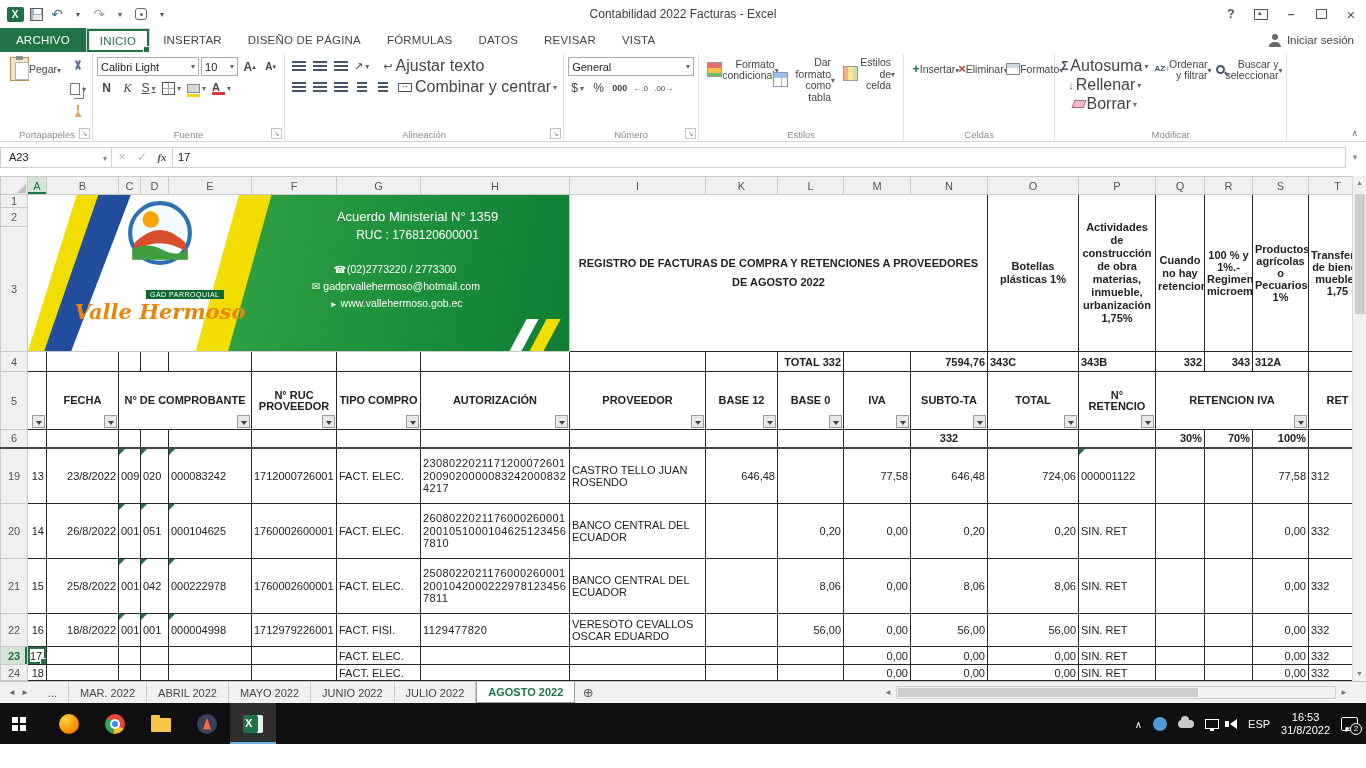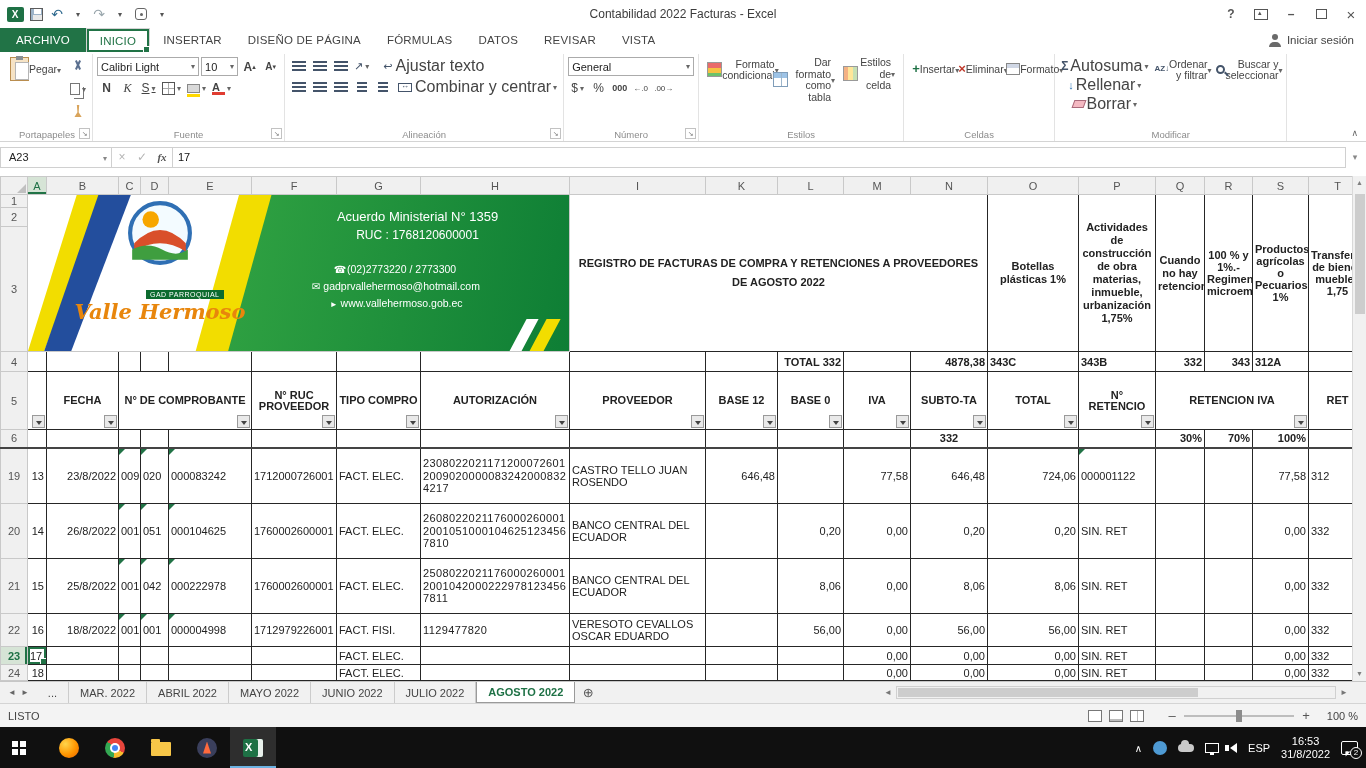--- a/index.html
+++ b/index.html
@@ -566,21 +566,21 @@
         <td class="bk"></td>
         <td class="bk"></td>
         <td class="bk"></td>
         <td class="bk"></td>
         <td class="bk"></td>
         <td class="bk"></td>
         <td class="bk"></td>
         <td class="bk"></td>
         <td class="bk num b">TOTAL 332</td>
         <td class="bk"></td>
-        <td class="bk num b">4878,38</td>
+        <td class="bk num b">7594,76</td>
         <td class="bk b">343C</td>
         <td class="bk b">343B</td>
         <td class="bk num b">332</td>
         <td class="bk num b">343</td>
         <td class="bk b">312A</td>
         <td class="bk num b">3</td>
       </tr>
       <tr style="height:58px">
         <th class="rh">5</th>
         <td class="bk fhdr">
@@ -780,36 +780,20 @@
     <span class="addsheet"></span>
     <span class="hscroll">
       <span class="harr">◄</span>
       <span class="htrack">
           <span class="hthumb"></span>
         </span>
       <span class="harr">►</span>
     </span>
   </div>
 
-  <div class="statusbar">
-    <span>LISTO</span>
-    <span class="sviews">
-      <span class="vic"></span>
-      <span class="vic v2"></span>
-      <span class="vic v3"></span>
-      <span class="zoomer">
-        <span class="zbtn">–</span>
-        <span class="ztrack">
-            <span class="zthumb"></span>
-          </span>
-        <span class="zbtn">+</span>
-        <span class="zlabel">100 %</span>
-      </span>
-    </span>
-  </div>
 
   <div class="taskbar">
     <span class="tbtn">
         <span class="winlogo"></span>
       </span>
     <span class="tbtn">
         <span class="ffx"></span>
       </span>
     <span class="tbtn">
         <span class="chrome"></span>

